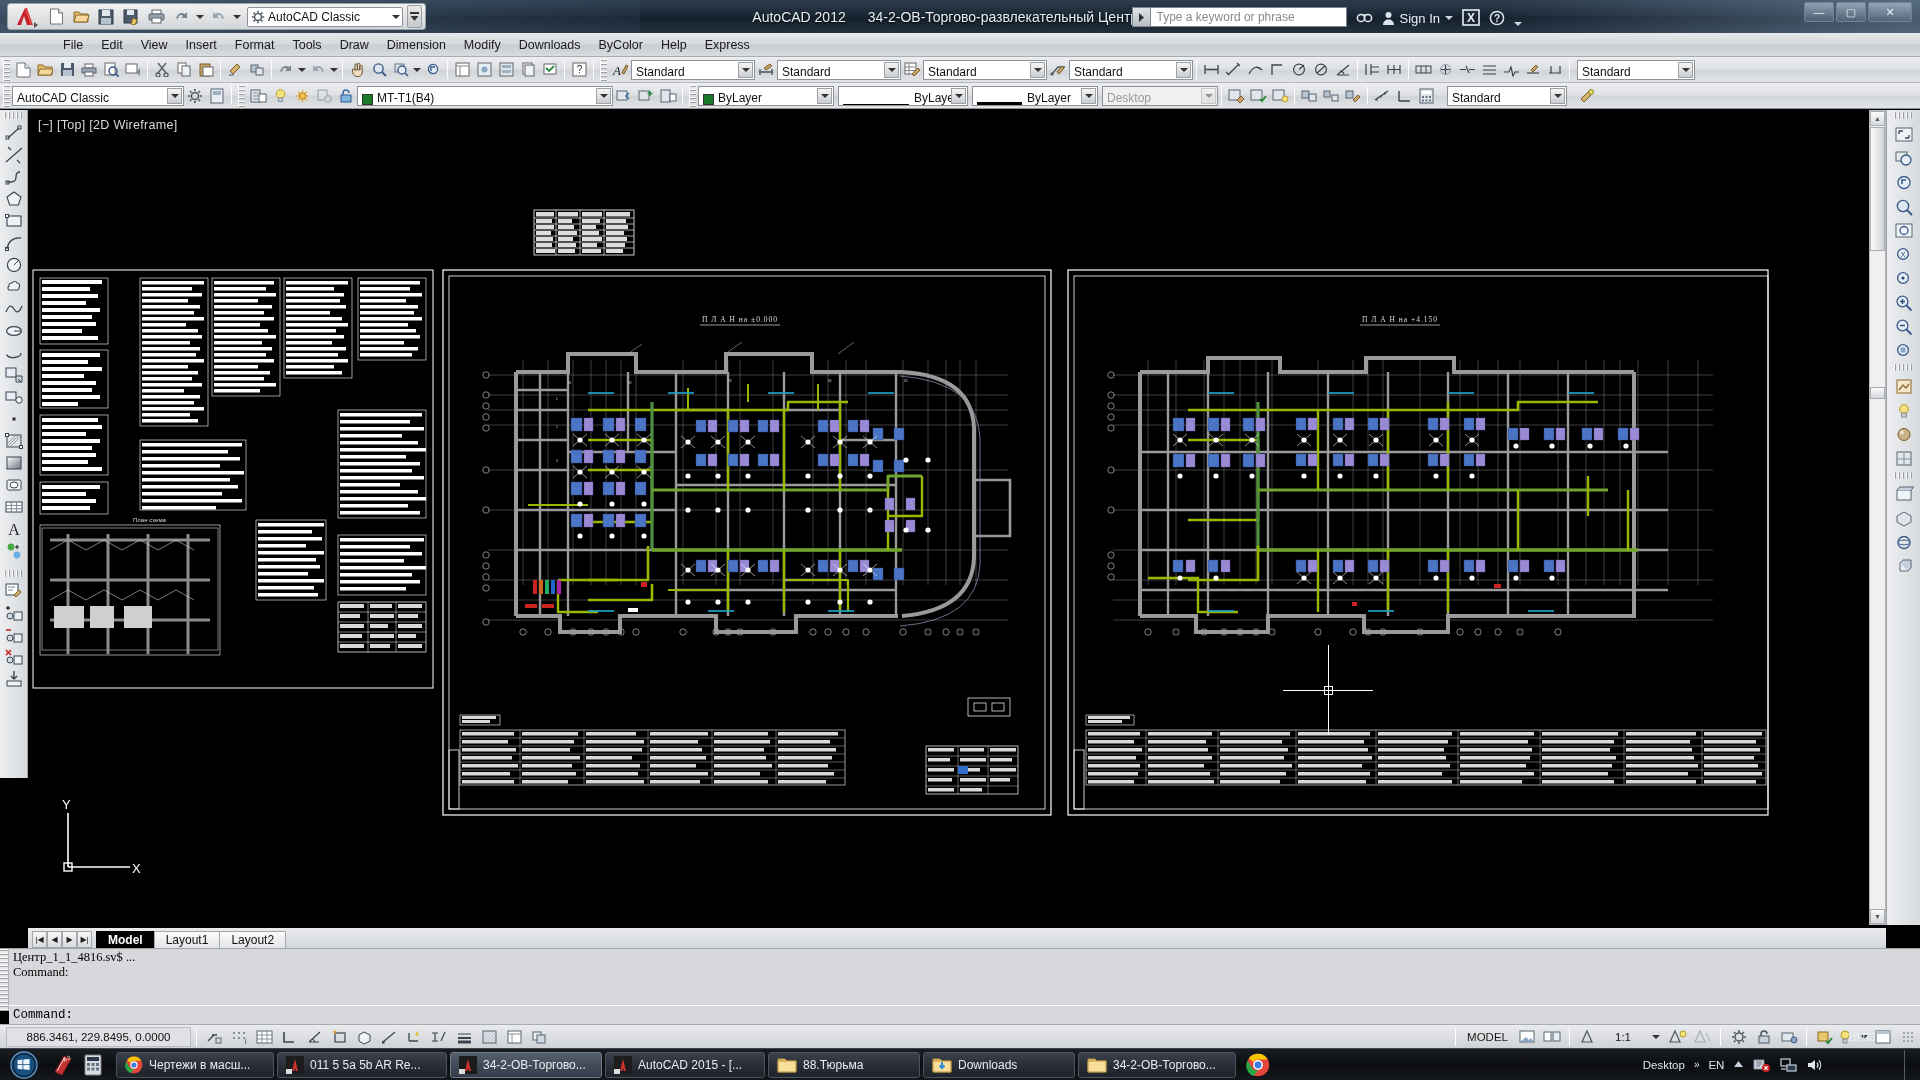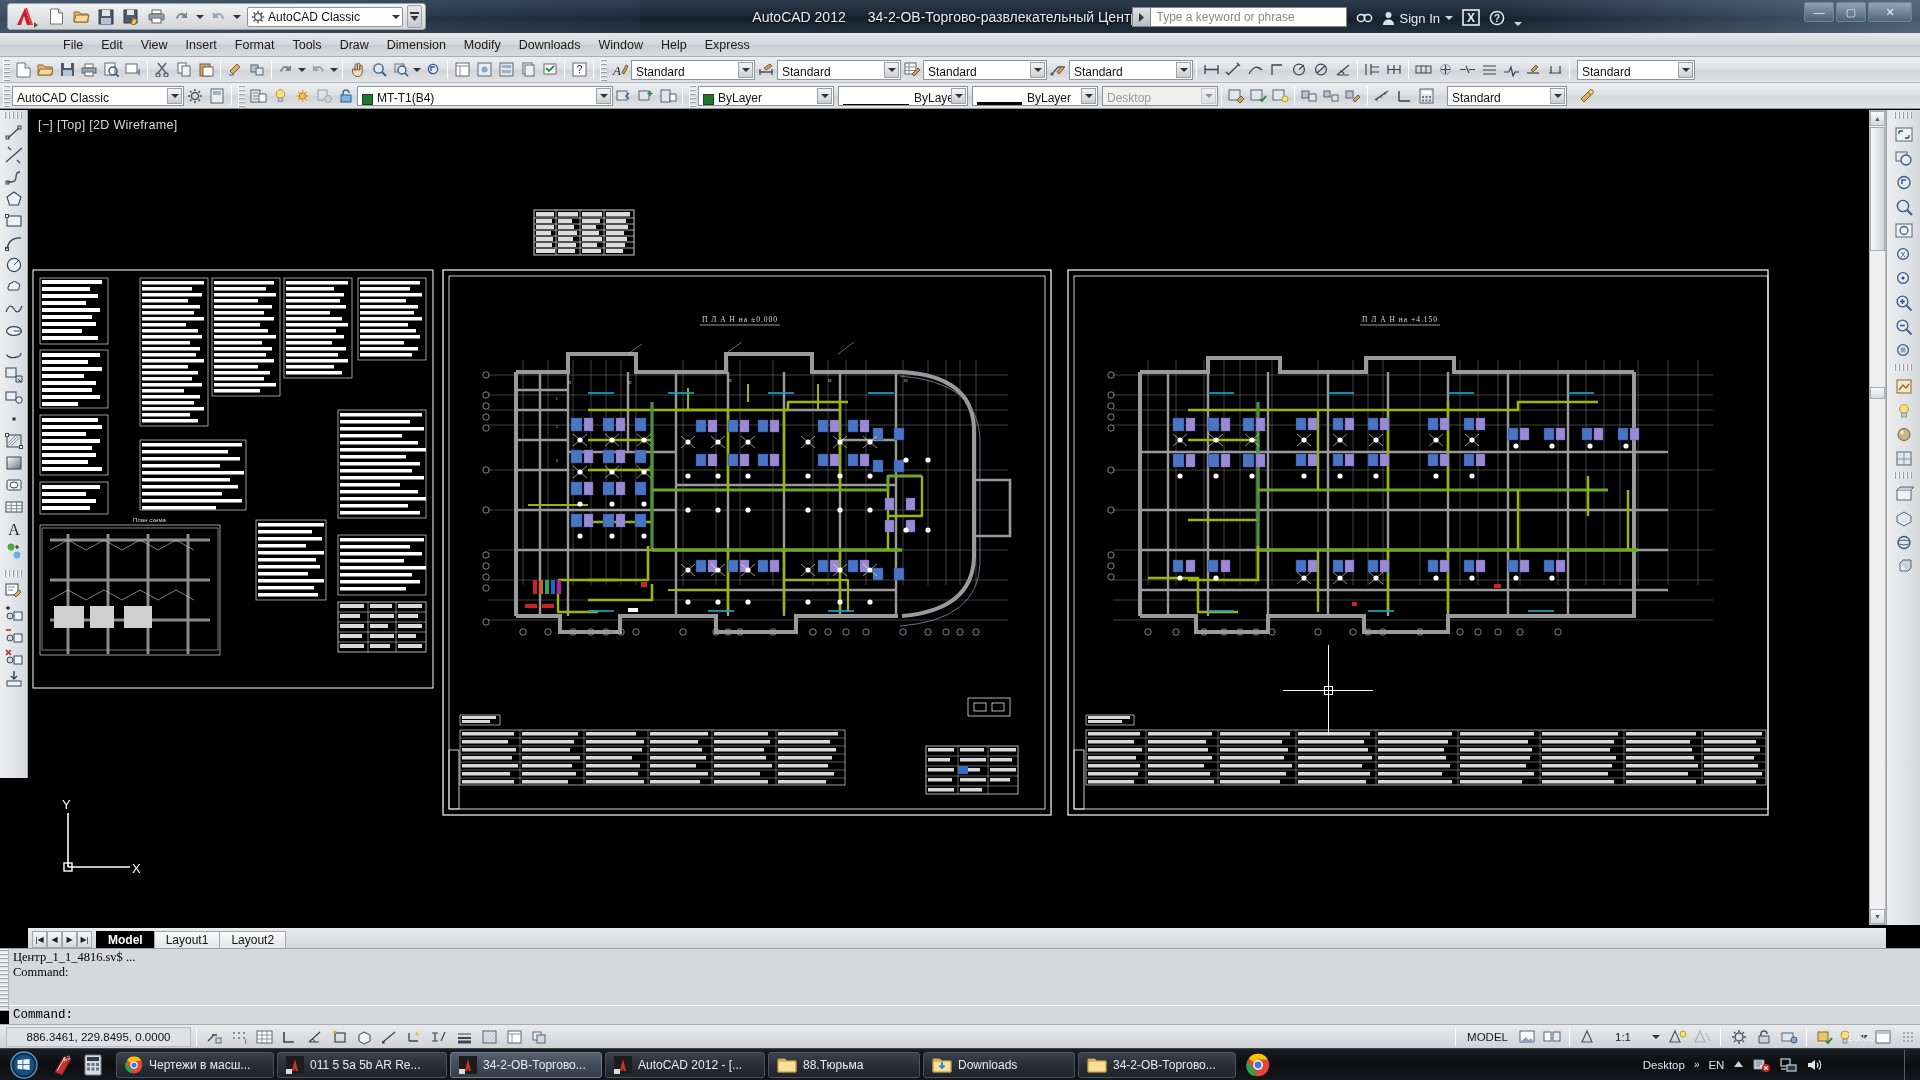--- a/index.html
+++ b/index.html
@@ -345,21 +345,21 @@
     <div class="mi">File</div>
     <div class="mi">Edit</div>
     <div class="mi">View</div>
     <div class="mi">Insert</div>
     <div class="mi">Format</div>
     <div class="mi">Tools</div>
     <div class="mi">Draw</div>
     <div class="mi">Dimension</div>
     <div class="mi">Modify</div>
     <div class="mi">Downloads</div>
-    <div class="mi">Window</div>
+    <div class="mi">ByColor</div>
     <div class="mi">Help</div>
     <div class="mi">Express</div>
   </div>
 
   <div class="tbrow r1">
     <div class="grip"></div>
     <div class="tb">
         <svg width="15" height="16" viewBox="0 0 15 16">
           <path d="M1 1h8l5 5v9H1z" fill="#fff" stroke="#6f7478"></path>
           <path d="M9 1v5h5" fill="#e2e6ea" stroke="#6f7478"></path>
@@ -2300,21 +2300,21 @@
           <rect x="0" y="13" width="6" height="5" fill="#dcdcdc"></rect>
         </svg>
       <span>34-2-OB-Торгово...</span>
     </div>
     <div class="tbitem" style="width:160px">
       <svg width="18" height="18" viewBox="0 0 18 18">
           <rect x="0" y="0" width="18" height="18" fill="#1c1c1c"></rect>
           <path d="M6 15L9 3l3 12h-2.2l-.8-3.4-0.8 3.4z" fill="#d0342c"></path>
           <rect x="0" y="13" width="6" height="5" fill="#dcdcdc"></rect>
         </svg>
-      <span>AutoCAD 2012 - [...</span>
+      <span>AutoCAD 2015 - [...</span>
     </div>
     <div class="tbitem" style="width:152px">
       <svg width="20" height="18" viewBox="0 0 20 18">
           <path d="M1 3h7l2 2h9v11H1z" fill="#f3cd72" stroke="#b89240"></path>
           <path d="M1 5h18v11H1z" fill="#fadf9a" stroke="#b89240"></path>
         </svg>
       <span>88.Тюрьма</span>
     </div>
     <div class="tbitem" style="width:152px">
       <svg width="20" height="18" viewBox="0 0 20 18">

